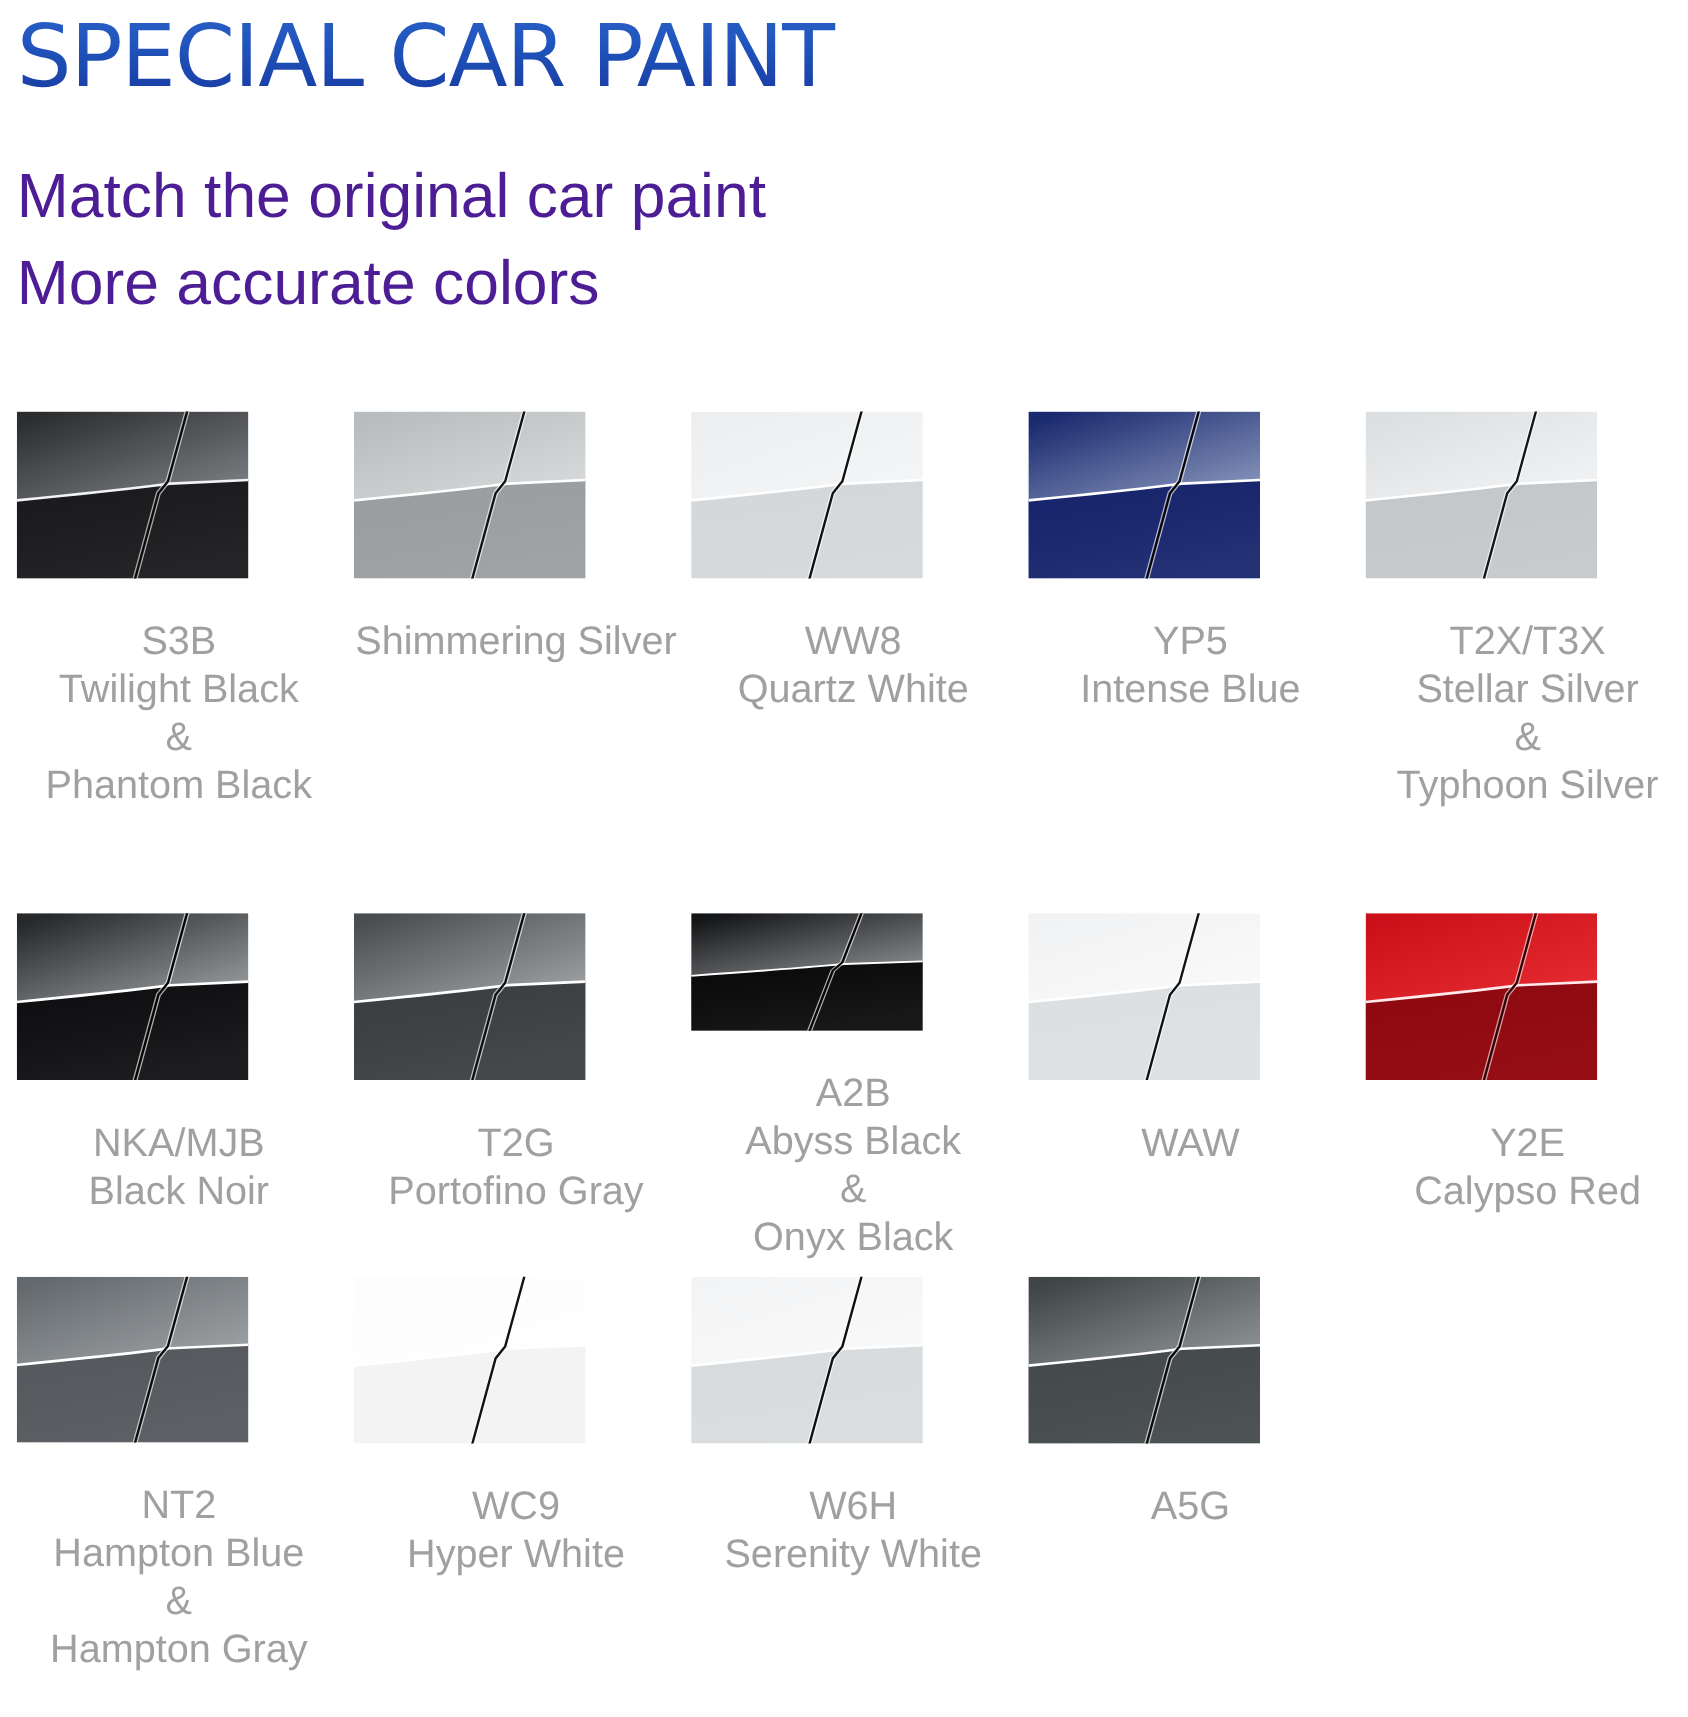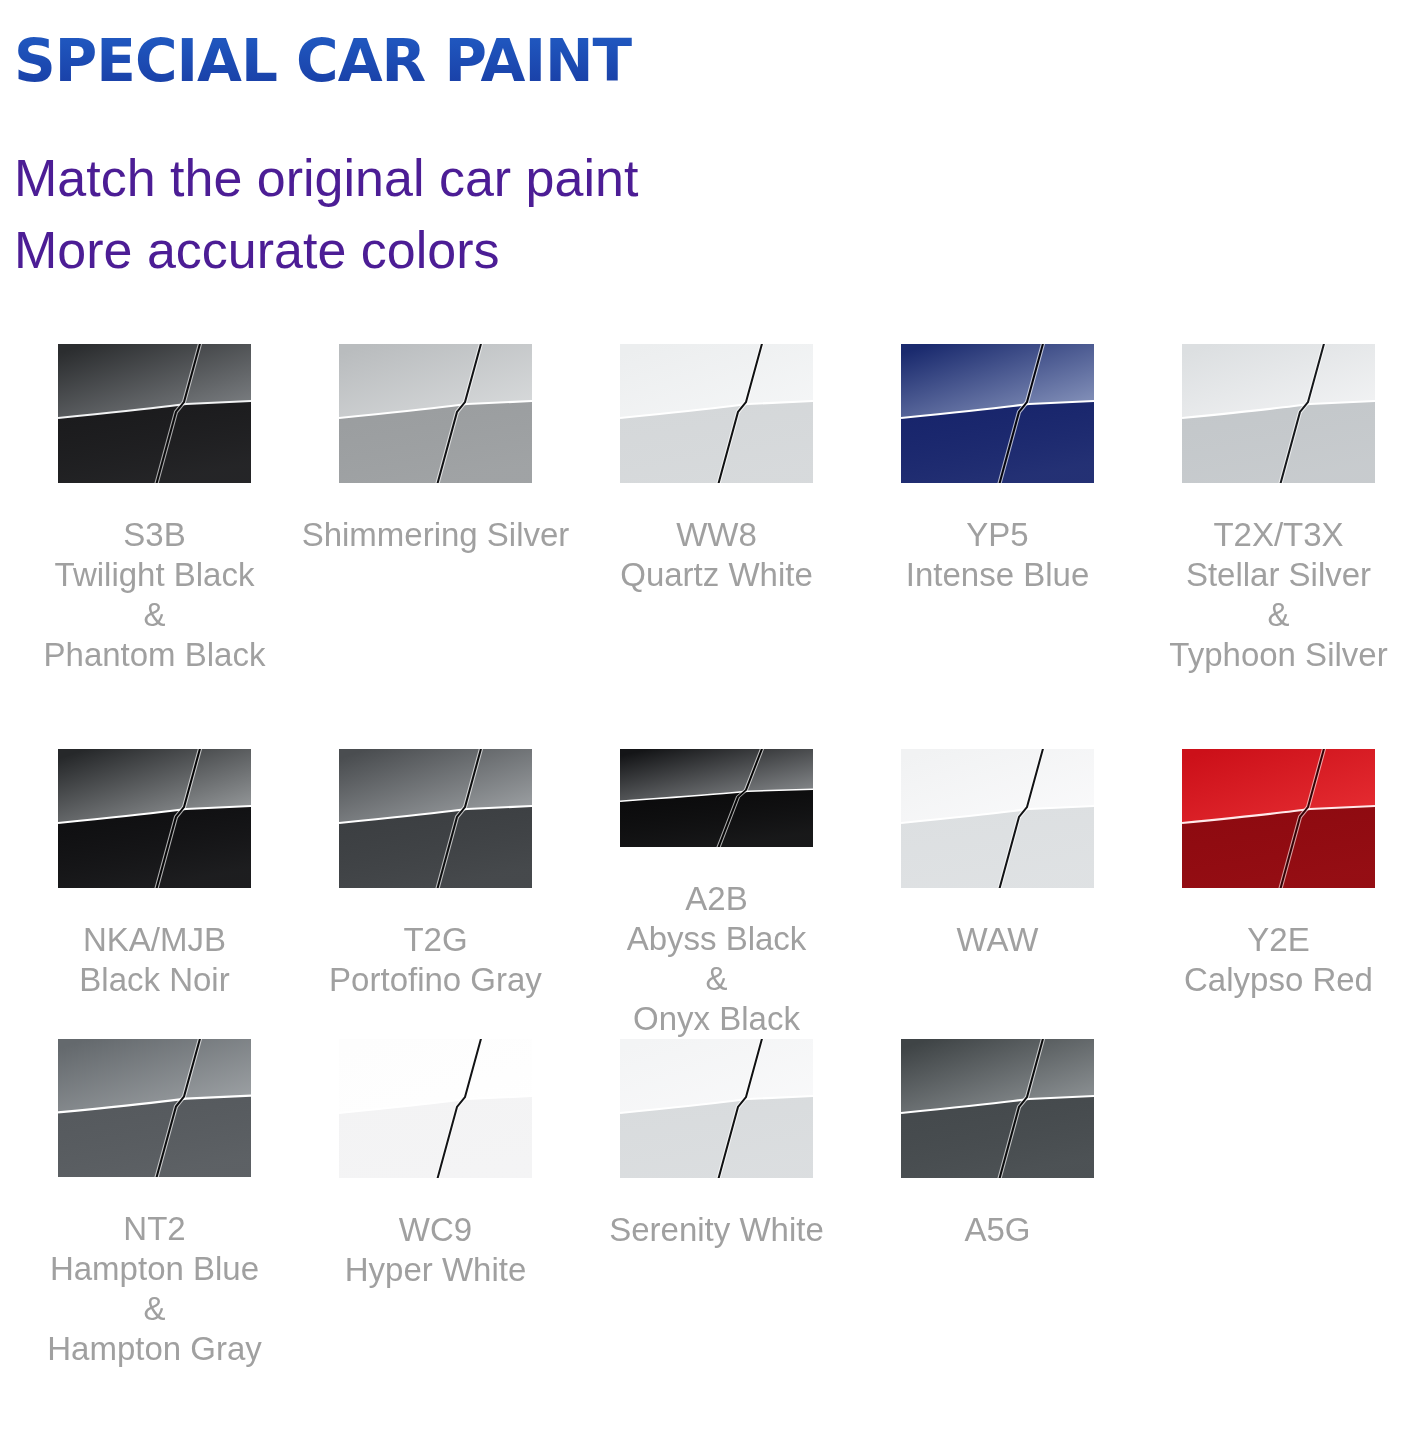--- a/index.html
+++ b/index.html
@@ -19,24 +19,24 @@
     position: relative;
     width: 1407px;
     height: 1431px;
     box-sizing: border-box;
     padding: 0 14px;
   }
 
   
   .headline {
     margin: 0;
-    padding-top: 16px;
-    font-size: 58px;
+    padding-top: 2px;
+    font-size: 72px;
     line-height: 90px;
-    font-weight: bold;
+    font-weight: normal;
     letter-spacing: -1px;
     font-family: "DejaVu Sans", sans-serif;
     background: linear-gradient(180deg, #2f63c8 0%, #1f55bd 40%, #1a41a8 78%, #16307e 100%);
     -webkit-background-clip: text;
     background-clip: text;
     color: transparent;
     -webkit-text-fill-color: transparent;
     white-space: nowrap;
   }
 
@@ -60,21 +60,21 @@
     display: flex;
     align-items: flex-start;
   }
   .grid-row + .grid-row { margin-top: 0; }
 
   .swatch-cell {
     width: 281px;
     flex: 0 0 281px;
     display: flex;
     flex-direction: column;
-    align-items: center;
+    margin-top: 13px;
   }
 
   .swatch-img {
     width: 193px;
     height: 139px;
     display: block;
   }
 
   .swatch-caption {
     margin-top: 32px;
@@ -370,21 +370,21 @@
                 <stop offset="0" stop-color="#d8dbdd"></stop>
                 <stop offset="1" stop-color="#d8dbdd" stop-opacity="0.92"></stop>
               </linearGradient>
             </defs>
             <rect x="0" y="0" width="193" height="139" fill="url(#g12u)"></rect>
             <path d="M0,74 C40,70 80,66 112,62 L128,60 C150,59 172,58 193,57 L193,139 L0,139 Z" fill="url(#g12l)"></path>
             <path d="M0,74 C40,70 80,66 112,62 L128,60 C150,59 172,58 193,57" fill="none" stroke="#ffffff" stroke-width="2.2"></path>
             <path d="M143,-4 L126,58 L118,68 L97,145" fill="none" stroke="#ffffff" stroke-width="4.2" stroke-opacity="0.65"></path>
             <path d="M143,-4 L126,58 L118,68 L97,145" fill="none" stroke="#0f1011" stroke-width="2.0"></path>
           </svg>
-          <div class="swatch-caption"><span class="swatch-names">Serenity White</span></div>
+          <div class="swatch-caption"><span class="swatch-code">W6H</span><span class="swatch-names">Serenity White</span></div>
         </div>
         <div class="swatch-cell">
           <svg class="swatch-img" viewBox="0 0 193 139" preserveAspectRatio="none">
             <defs>
               <linearGradient id="g13u" x1="0.15" y1="0" x2="0.62" y2="1">
                 <stop offset="0" stop-color="#3f4446"></stop>
                 <stop offset="1" stop-color="#b0b5b8"></stop>
               </linearGradient>
               <linearGradient id="g13l" x1="0" y1="0" x2="0.35" y2="1">
                 <stop offset="0" stop-color="#44494c"></stop>

